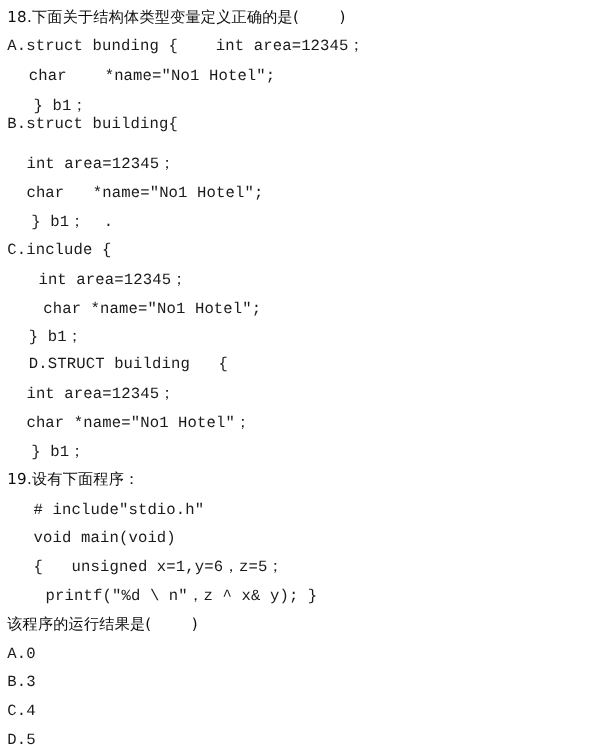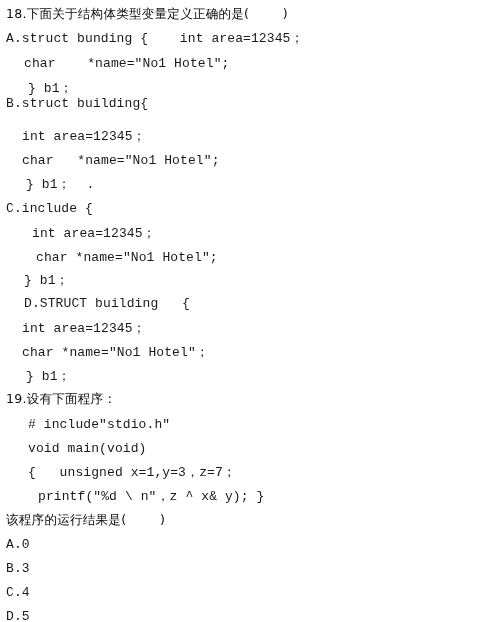--- a/index.html
+++ b/index.html
@@ -65,21 +65,21 @@
 
   <div class="line code" style="left:24px; top:297px;">D.STRUCT building   {</div>
   <div class="line code" style="left:22px; top:322px;">int area=12345；</div>
   <div class="line code" style="left:22px; top:346px;">char *name="No1 Hotel"；</div>
   <div class="line code" style="left:26px; top:370px;">} b1；</div>
 
   <div class="line cn" style="left:6px; top:392px;">19.设有下面程序：</div>
 
   <div class="line code" style="left:28px; top:418px;"># include"stdio.h"</div>
   <div class="line code" style="left:28px; top:442px;">void main(void)</div>
-  <div class="line code" style="left:28px; top:466px;">{   unsigned x=1,y=3，z=7；</div>
+  <div class="line code" style="left:28px; top:466px;">{   unsigned x=1,y=6，z=5；</div>
   <div class="line code" style="left:38px; top:490px;">printf("%d \ n"，z ^ x&amp; y); }</div>
 
   <div class="line cn" style="left:6px; top:513px;">该程序的运行结果是(        )</div>
 
   <div class="line code" style="left:6px; top:538px;">A.0</div>
   <div class="line code" style="left:6px; top:562px;">B.3</div>
   <div class="line code" style="left:6px; top:586px;">C.4</div>
   <div class="line code" style="left:6px; top:610px;">D.5</div>
 
 </div>

